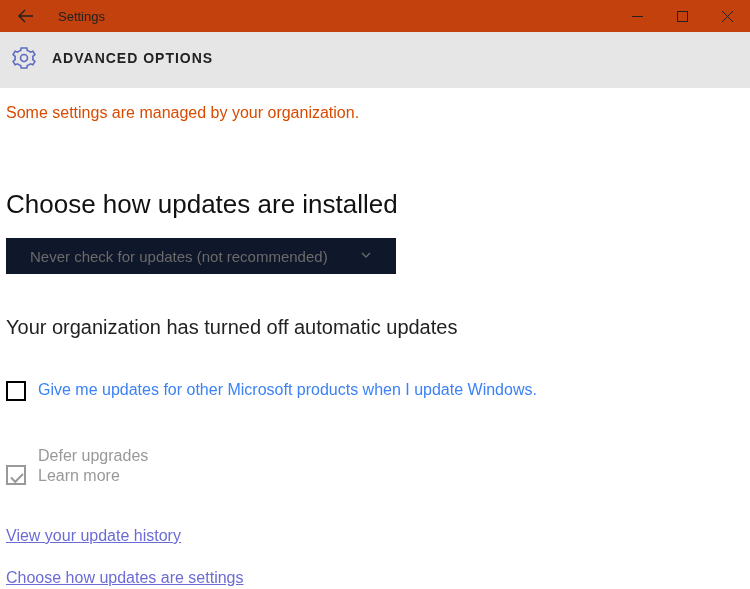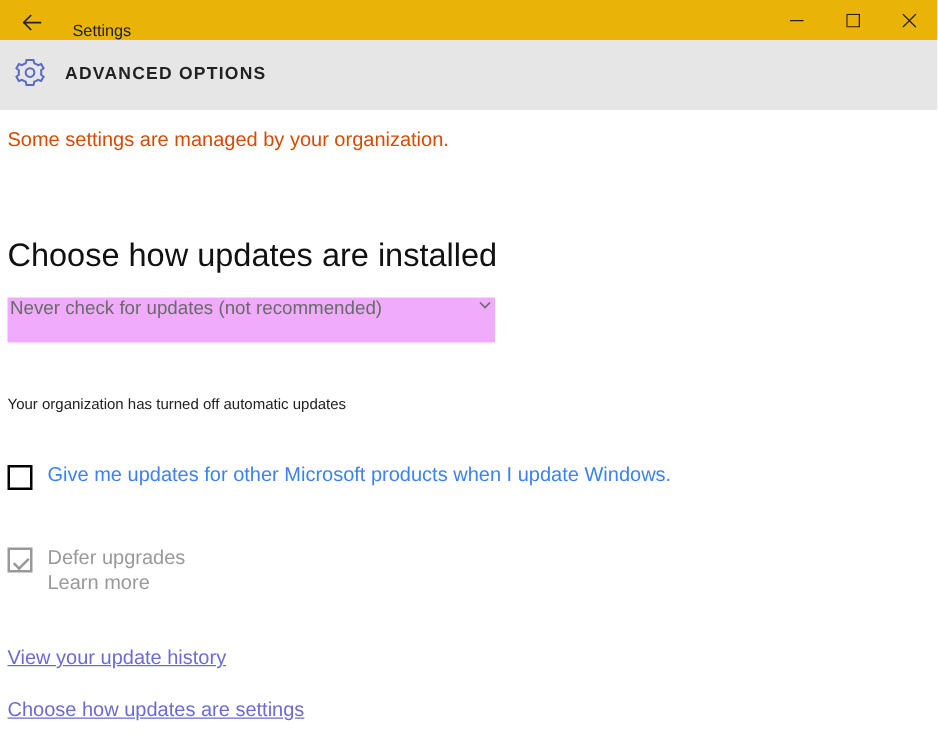--- a/index.html
+++ b/index.html
@@ -9,23 +9,23 @@
       font-family: "Segoe UI", -apple-system, sans-serif;
     }
     body {
       width: 750px;
       height: 589px;
       background: #ffffff;
       overflow: hidden;
     }
     .titlebar {
       height: 32px;
-      background: #eab308;
-      display: flex;
-      align-items: flex-end;
+      background: #c2410c;
+      display: flex;
+      align-items: center;
       padding: 0 0 0 12px;
       position: relative;
     }
     .back-btn {
       width: 28px;
       height: 28px;
       display: flex;
       align-items: center;
       justify-content: center;
       cursor: pointer;
@@ -80,35 +80,35 @@
     .section-heading {
       font-size: 26px;
       font-weight: 400;
       color: #111;
       margin-top: 67px;
     }
     .dropdown {
       margin-top: 18px;
       width: 390px;
       height: 36px;
-      background: #f0abfc;
-      display: flex;
-      align-items: flex-start;
+      background: #0f172a;
+      display: flex;
+      align-items: center;
       justify-content: space-between;
-      padding: 0 2px;
+      padding: 0 24px;
       color: #6a6a6a;
       font-size: 15px;
       cursor: default;
     }
     .dropdown .chev {
       font-size: 12px;
     }
     .org-note {
       margin-top: 42px;
-      font-size: 12px;
+      font-size: 20px;
       color: #222;
     }
     .checkbox-row {
       margin-top: 42px;
       display: flex;
       align-items: flex-start;
       gap: 12px;
     }
     .checkbox {
       width: 20px;
@@ -135,21 +135,21 @@
       font-size: 16px;
       color: #3b82f6;
     }
     .checkbox-row.disabled .checkbox-label,
     .checkbox-row.disabled .learn-more {
       color: #999;
     }
     .defer-block {
       margin-top: 46px;
       display: flex;
-      align-items: flex-start;
+      align-items: flex-end;
       gap: 12px;
     }
     .defer-text {
       display: flex;
       flex-direction: column;
     }
     .learn-more {
       font-size: 16px;
       color: #999;
       margin-top: 2px;

